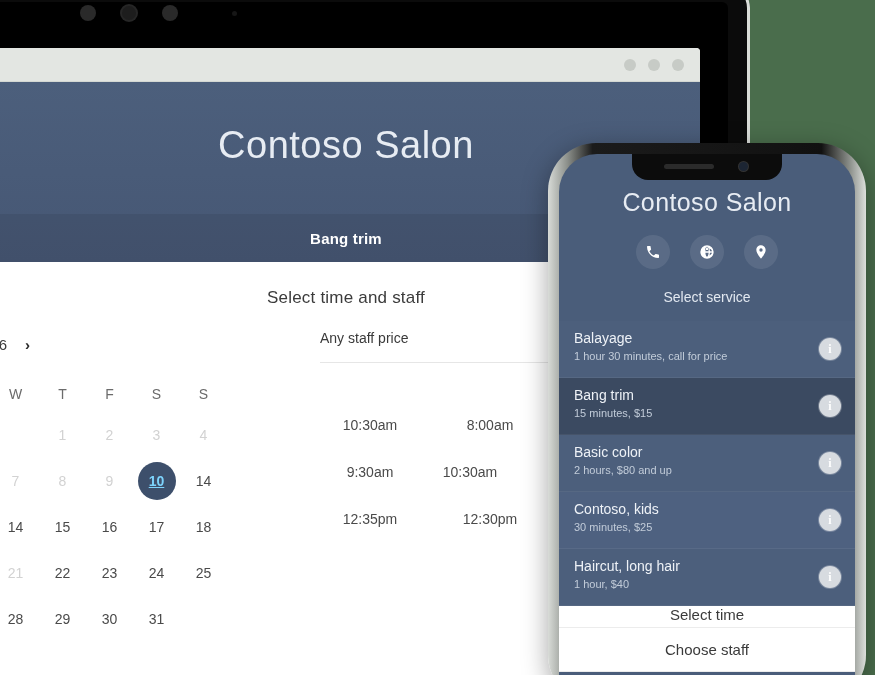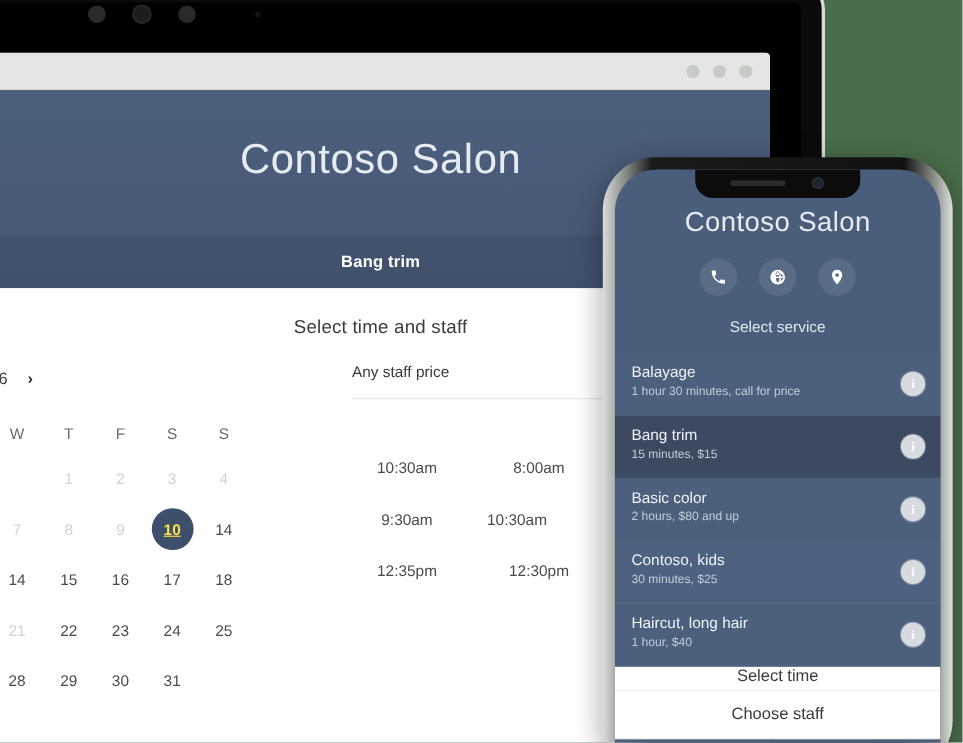--- a/index.html
+++ b/index.html
@@ -84,21 +84,21 @@
   .cal-grid{ margin-top:18px; }
   .cal-row{ display:flex; }
   .cal-cell{
     width:47px; height:46px; display:flex; align-items:center; justify-content:center;
     font-size:14px; color:#4a4a4a;
   }
   .cal-cell.dow{ color:#6b6b6b; font-size:14px; height:36px;}
   .cal-cell.dim{ color:#d2d2d2; }
   .cal-cell.empty{ color:transparent; }
   .cal-cell.sel span{
-    width:38px;height:38px;border-radius:50%;background:#3d4f6b;color:#fde047;
+    width:38px;height:38px;border-radius:50%;background:#3d4f6b;color:#7dd3fc;
     display:flex;align-items:center;justify-content:center;font-size:14px;font-weight:bold;text-decoration:underline;
   }
 
   .staff-row{ padding-left:28px; }
   .staff-row .staff-label{ color:#3a3a3a; font-size:14px; }
   .staff-row .rule{ height:1px; background:#e6e6e6; margin-top:16px; margin-right:10px; }
 
   .slots{ display:flex; flex-wrap:wrap; padding-left:28px; margin-top:38px; }
   .slot{
     width:100px; height:47px; display:flex; align-items:center; justify-content:center;

